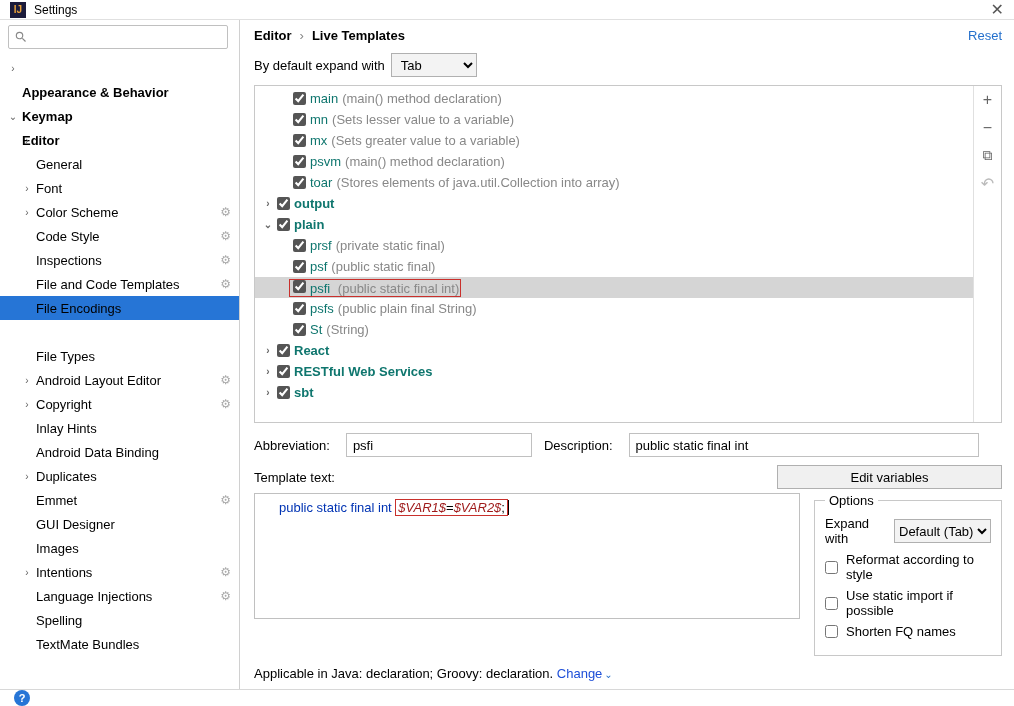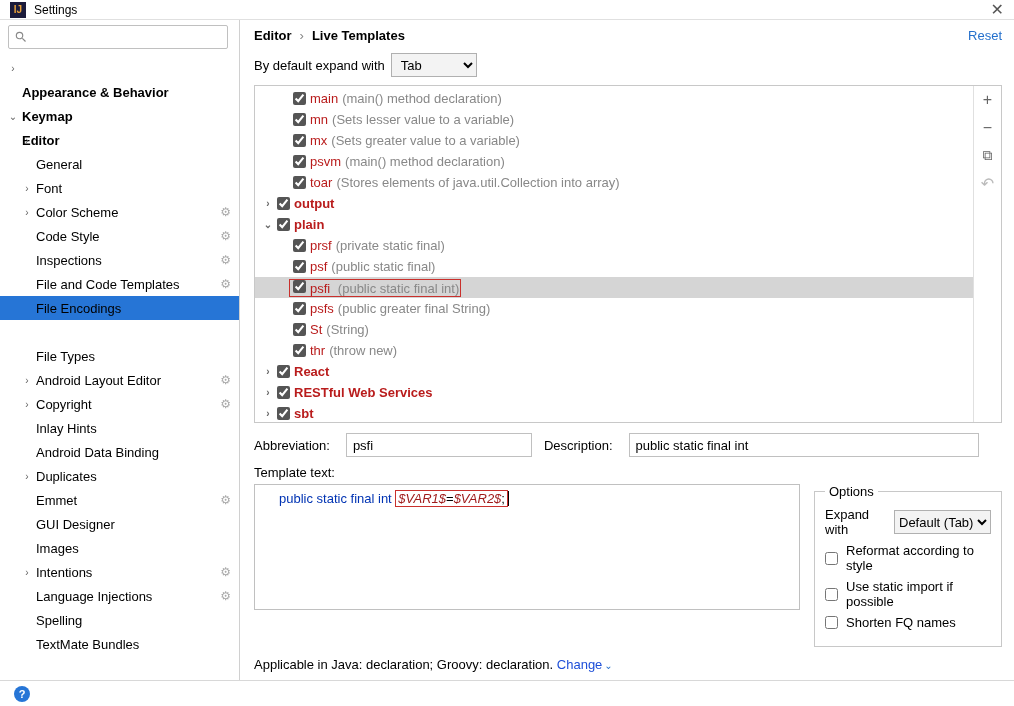--- a/index.html
+++ b/index.html
@@ -29,21 +29,21 @@
 .reset-link { margin-left: auto; color: #2470cc; cursor: pointer; }
 .expand-row { display: flex; align-items: center; margin-bottom: 8px; }
 .expand-row select { height: 24px; width: 86px; margin-left: 6px; border: 1px solid #b0b0b0; background: #f3f3f3; padding: 0 5px; }
 .templates-box { border: 1px solid #c8c8c8; height: 338px; display: flex; margin-bottom: 10px; }
 .templates-list { flex: 1; overflow: auto; padding-top: 2px; }
 .side-btns { width: 28px; border-left: 1px solid #e0e0e0; display: flex; flex-direction: column; align-items: center; padding-top: 5px; gap: 10px; color: #666; }
 .side-btns div { cursor: pointer; font-size: 16px; }
 .tpl-row { display: flex; align-items: center; height: 21px; padding-left: 6px; }
 .tpl-row .chev { width: 14px; display: inline-flex; justify-content: center; color: #666; font-size: 10px; }
 .tpl-row .cb { margin: 0 4px 0 2px; width:13px; height:13px; accent-color: #555;}
-.tpl-row .name { color: #b91c1c; }
+.tpl-row .name { color: #0f766e; }
 .tpl-row .desc { color: #888; margin-left: 4px; }
 .tpl-row.group { font-weight: bold; }
 .tpl-row.indent1 { padding-left: 36px; }
 .tpl-row.sel { background: #d5d5d5; }
 .fields-row { display: flex; gap: 12px; align-items: center; margin-bottom: 8px; }
 .fields-row label { margin-right: 4px; }
 .fields-row input[type=text] { height: 24px; border: 1px solid #c0c0c0; padding: 0 6px; }
 #abbrev-input { width: 186px; }
 #desc-input { width: 350px; }
 .template-text-row { display: flex; align-items: center; margin-bottom: 4px; }
@@ -261,31 +261,26 @@
             <input type="checkbox" class="cb" checked="" style="">
             <span class="name">psf</span>
             <span class="desc"> (public static final)</span>
           </div>
           <div class="tpl-row indent1 sel">
             <span class="psfi-red"><input type="checkbox" class="cb" checked="" style=""><span class="name">psfi</span><span class="desc"> (public static final int)</span></span>
           </div>
           <div class="tpl-row indent1">
             <input type="checkbox" class="cb" checked="" style="">
             <span class="name">psfs</span>
-            <span class="desc"> (public greater final String)</span>
+            <span class="desc"> (public plain final String)</span>
           </div>
           <div class="tpl-row indent1">
             <input type="checkbox" class="cb" checked="" style="">
             <span class="name">St</span>
             <span class="desc"> (String)</span>
-          </div>
-          <div class="tpl-row indent1">
-            <input type="checkbox" class="cb" checked="" style="">
-            <span class="name">thr</span>
-            <span class="desc"> (throw new)</span>
           </div>
           <div class="tpl-row group">
             <span class="chev">›</span>
             <input type="checkbox" class="cb" checked="" style="">
             <span class="name">React</span>
           </div>
           <div class="tpl-row group">
             <span class="chev">›</span>
             <input type="checkbox" class="cb" checked="" style="">
             <span class="name">RESTful Web Services</span>
@@ -306,20 +301,21 @@
 
     <div class="fields-row">
       <label>Abbreviation:</label>
       <input id="abbrev-input" type="text" value="psfi" style="">
       <label>Description:</label>
       <input id="desc-input" type="text" value="public static final int" style="">
     </div>
 
     <div class="template-text-row">
       <span>Template text:</span>
+      <button class="edit-vars-btn">Edit variables</button>
     </div>
 
     <div class="lower">
       <div class="code-box"><span class="kw">public static final int </span><span class="var-box"><span class="var">$VAR1$</span><span>=</span><span class="var">$VAR2$</span><span>;</span></span><span class="caret-blink"></span></div>
       <div class="options-panel">
         <fieldset>
           <legend>Options</legend>
           <div class="opt-row">
             <span>Expand with</span>
             <select><option>Default (Tab)</option></select>

